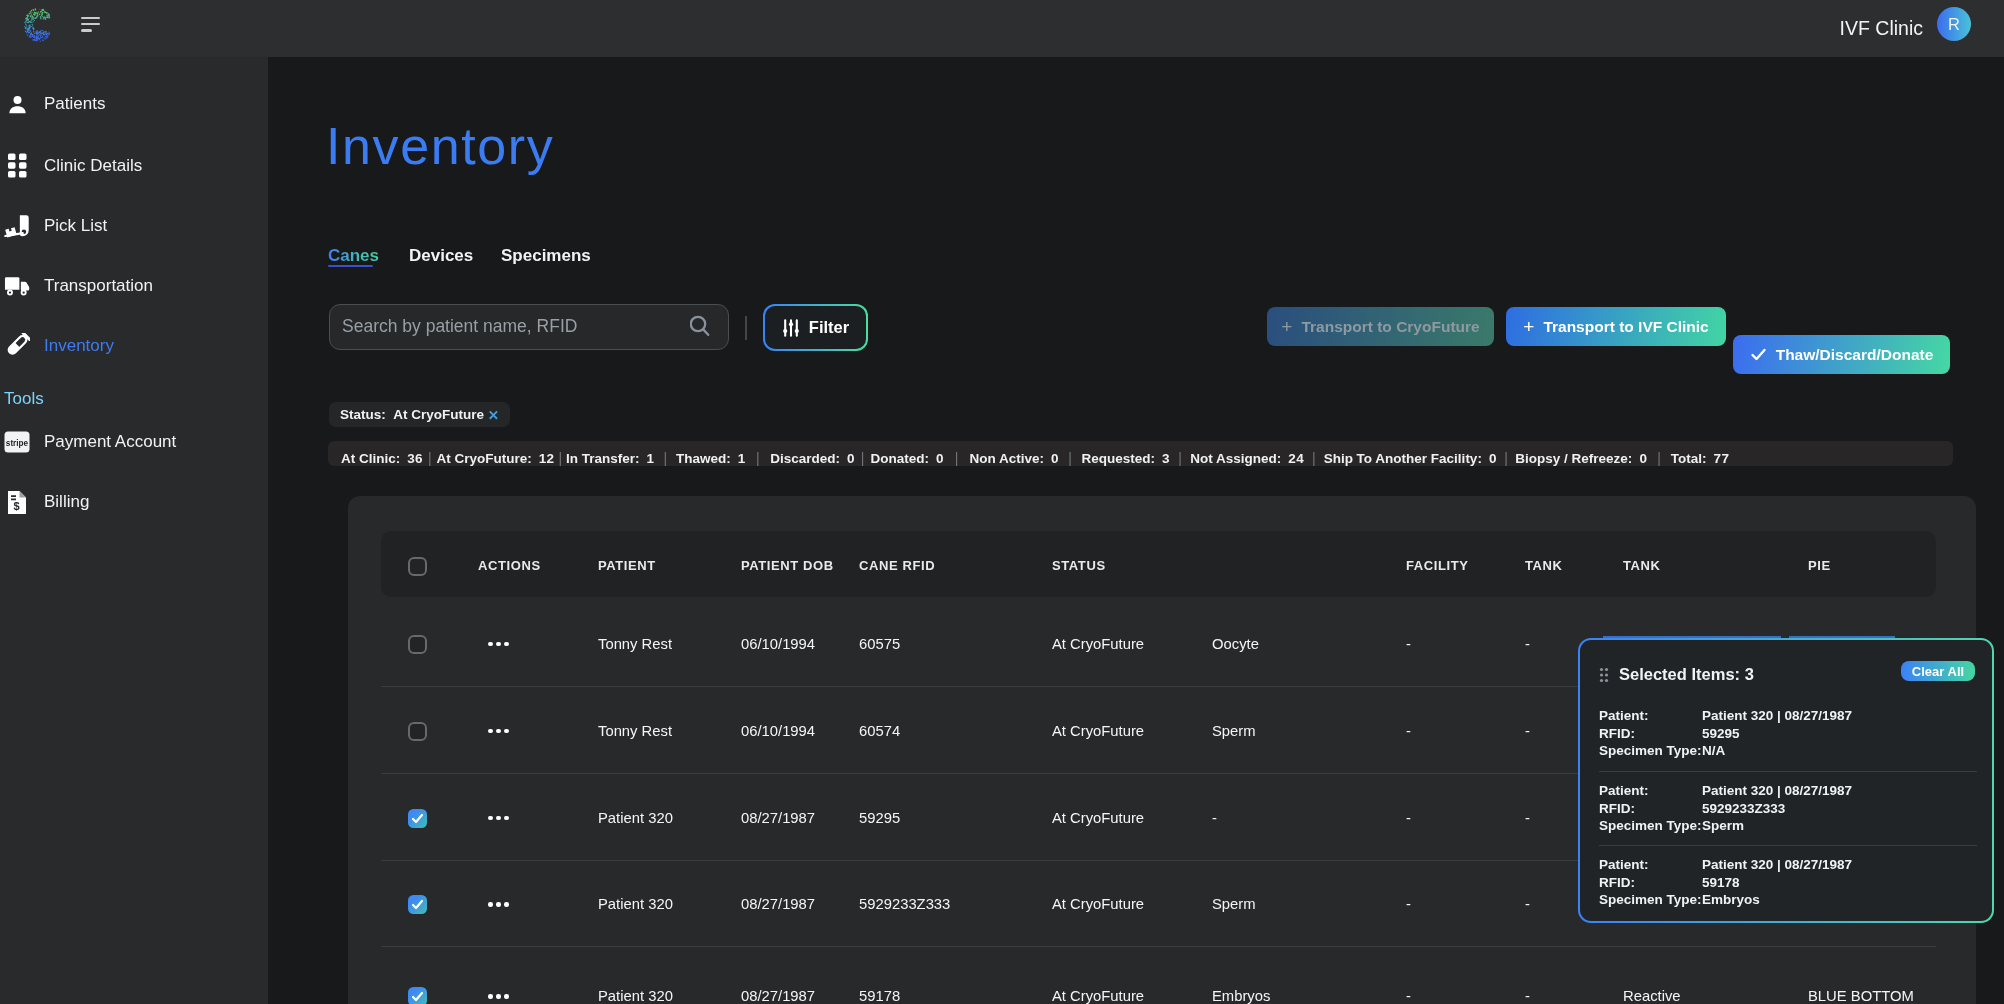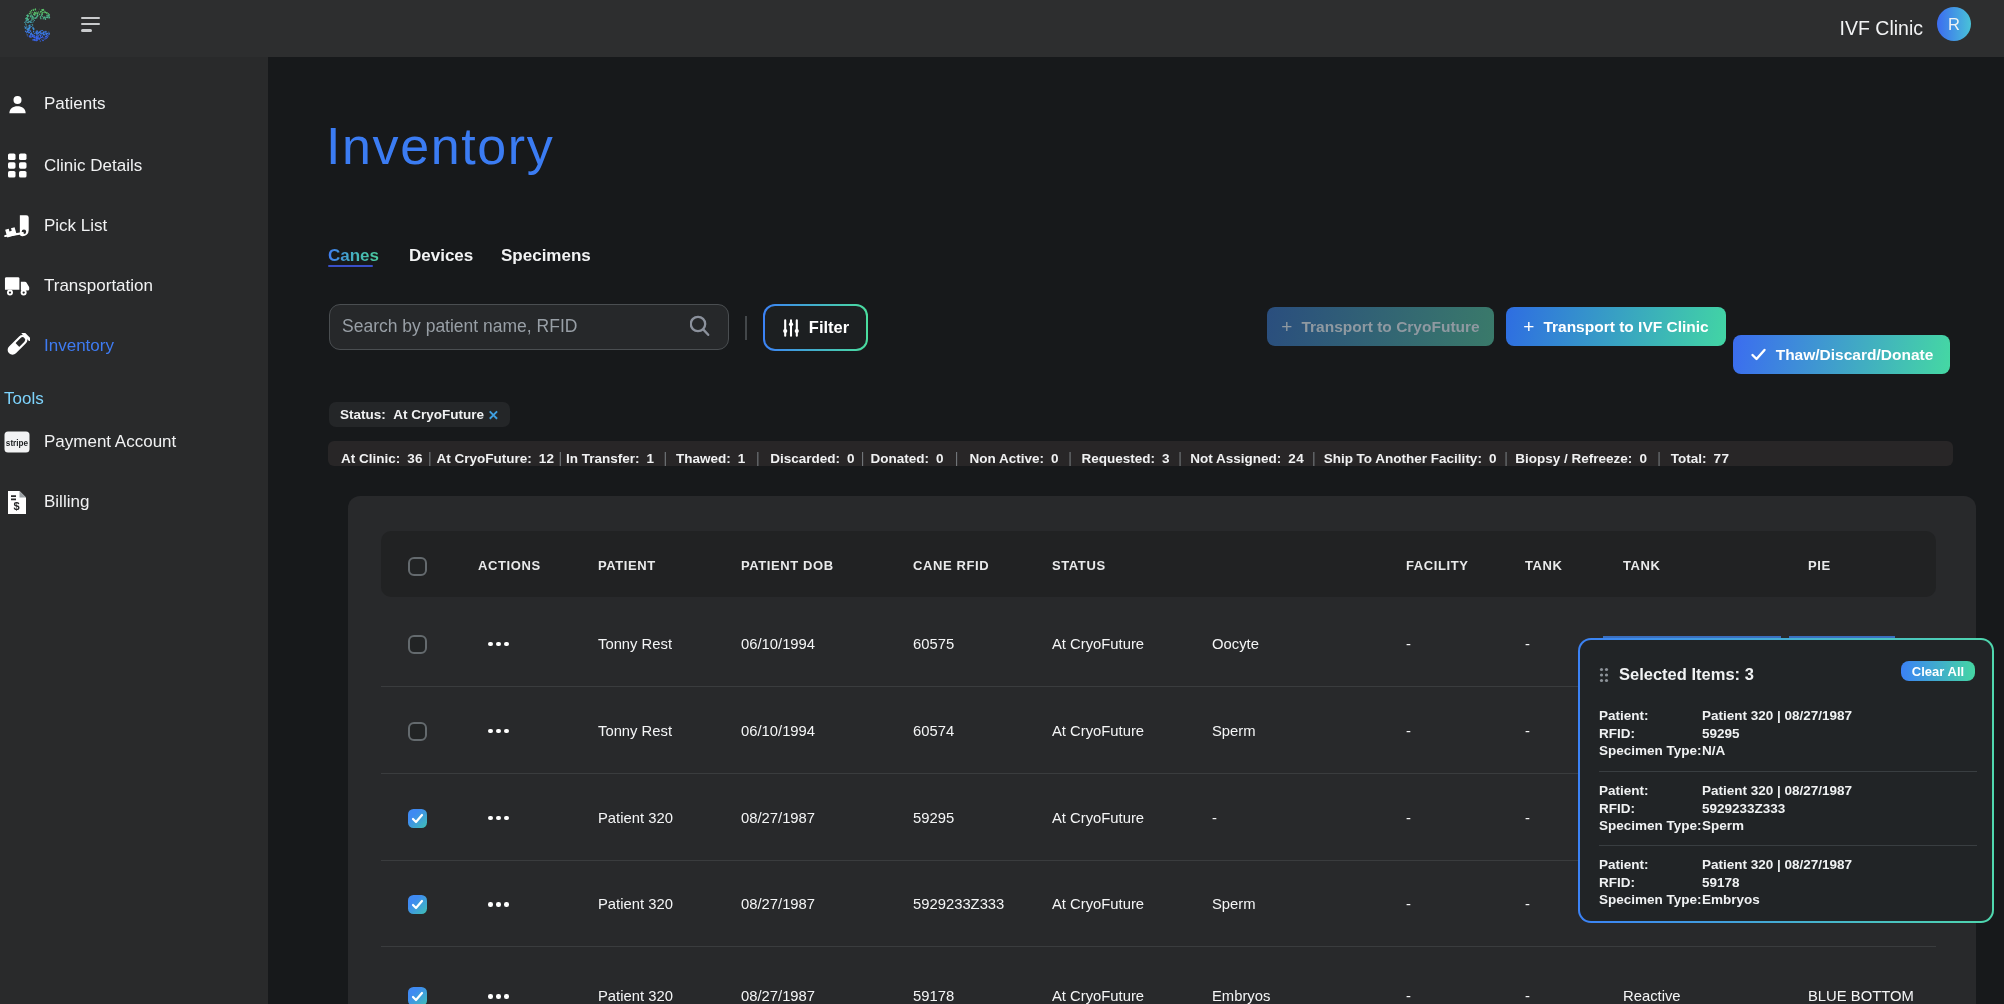--- a/index.html
+++ b/index.html
@@ -37,21 +37,21 @@
 .hc{position:absolute;top:0;height:66px;line-height:69px;}
 .row{position:absolute;left:33px;width:1555px;height:87px;font-size:14.8px;font-weight:400;color:#f4f5f6;}
 .row .cell{position:absolute;top:0;height:87px;line-height:87px;white-space:nowrap;}
 .rsep{position:absolute;left:33px;width:1555px;height:1px;background:#3a3c3e;}
 .cb{position:absolute;left:27px;top:34px;width:19px;height:19px;border-radius:5.5px;}
 .cb.off{border:2px solid #646a6e;background:#222425;border-radius:6px;}
 .cb.on{background:linear-gradient(135deg,#3f8af2 30%,#3fc0b4);display:flex;align-items:center;justify-content:center;}
 .dots3{position:absolute;left:107px;top:41px;display:flex;gap:3.5px;}
 .dots3 i{width:4.5px;height:4.5px;border-radius:50%;background:#fff;}
 
-.cPat{left:217px;} .cDob{left:360px;} .cRfid{left:532px;} .cSt{left:671px;} .cSp{left:831px;} .cFac{left:1025px;} .cVau{left:1144px;} .cTan{left:1242px;} .cPie{left:1427px;}
+.cPat{left:217px;} .cDob{left:360px;} .cRfid{left:478px;} .cSt{left:671px;} .cSp{left:831px;} .cFac{left:1025px;} .cVau{left:1144px;} .cTan{left:1242px;} .cPie{left:1427px;}
 
 #panel{position:absolute;left:1578px;top:638px;width:416px;height:285px;border-radius:13px;border:2px solid transparent;background:linear-gradient(#212426,#212426) padding-box,linear-gradient(90deg,#3b82f6,#4fd8ae) border-box;color:#f0f2f3;}
 #panelHead{position:absolute;left:19px;top:25px;display:flex;align-items:center;gap:10px;font-size:16.5px;font-weight:bold;}
 #clearAll{position:absolute;left:321px;top:21px;width:74px;height:20px;border-radius:8px;background:linear-gradient(90deg,#3b82f6,#45d6a3);display:flex;align-items:center;justify-content:center;font-size:13px;font-weight:bold;color:#fff;}
 .pitem{position:absolute;left:19px;width:378px;font-size:13.5px;font-weight:600;line-height:17.7px;}
 .pitem .lab{display:inline-block;width:103px;}
 .phr{position:absolute;left:19px;width:378px;height:1px;background:#393e41;}
 </style>
 </head>
 <body>

